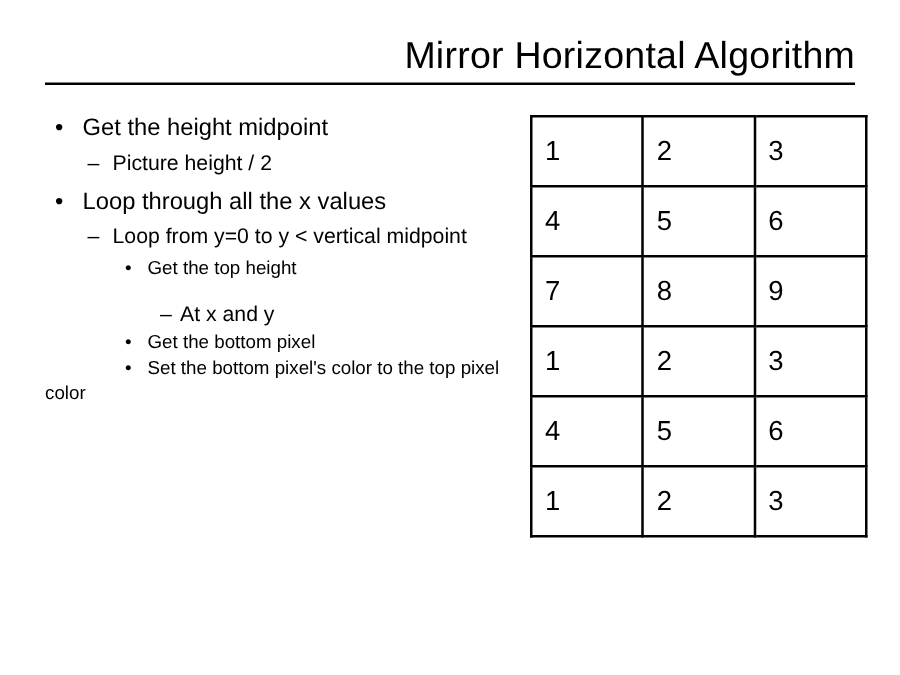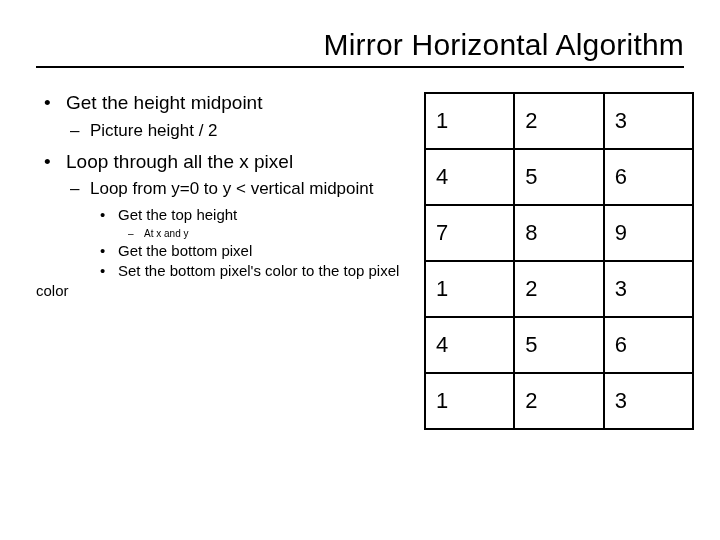--- a/index.html
+++ b/index.html
@@ -33,21 +33,21 @@
     flex: 0 0 270px;
     padding-top: 2px;
   }
   ul { list-style: none; }
   .b1 > li { margin-bottom: 6px; }
   .b1 > li > .row::before { content: "•"; display: inline-block; width: 22px; margin-left: 8px; }
   .b2 { font-size: 17px; margin-top: 4px; }
   .b2 > li > .row::before { content: "–"; display: inline-block; width: 20px; margin-left: 34px; }
   .b3 { font-size: 15px; margin-top: 4px; }
   .b3 > li > .row::before { content: "•"; display: inline-block; width: 18px; margin-left: 64px; }
-  .b4 { font-size: 10px; margin-top: 2px; }
+  .b4 { font-size: 17px; margin-top: 16px; }
   .b4 > li > .row::before { content: "–"; display: inline-block; width: 16px; margin-left: 92px; }
   .row { display: block; }
   table.grid {
     border-collapse: collapse;
     width: 100%;
   }
   table.grid td {
     border: 2px solid #000;
     width: 33.33%;
     height: 56px;
@@ -66,21 +66,21 @@
     <ul class="b1">
       <li>
         <span class="row">Get the height midpoint</span>
         <ul class="b2">
           <li>
             <span class="row">Picture height / 2</span>
           </li>
         </ul>
       </li>
       <li>
-        <span class="row">Loop through all the x pixel</span>
+        <span class="row">Loop through all the x values</span>
         <ul class="b2">
           <li>
             <span class="row">Loop from y=0 to y &lt; vertical midpoint</span>
             <ul class="b3">
               <li>
                 <span class="row">Get the top height</span>
                 <ul class="b4">
                   <li>
                     <span class="row">At x and y</span>
                   </li>

